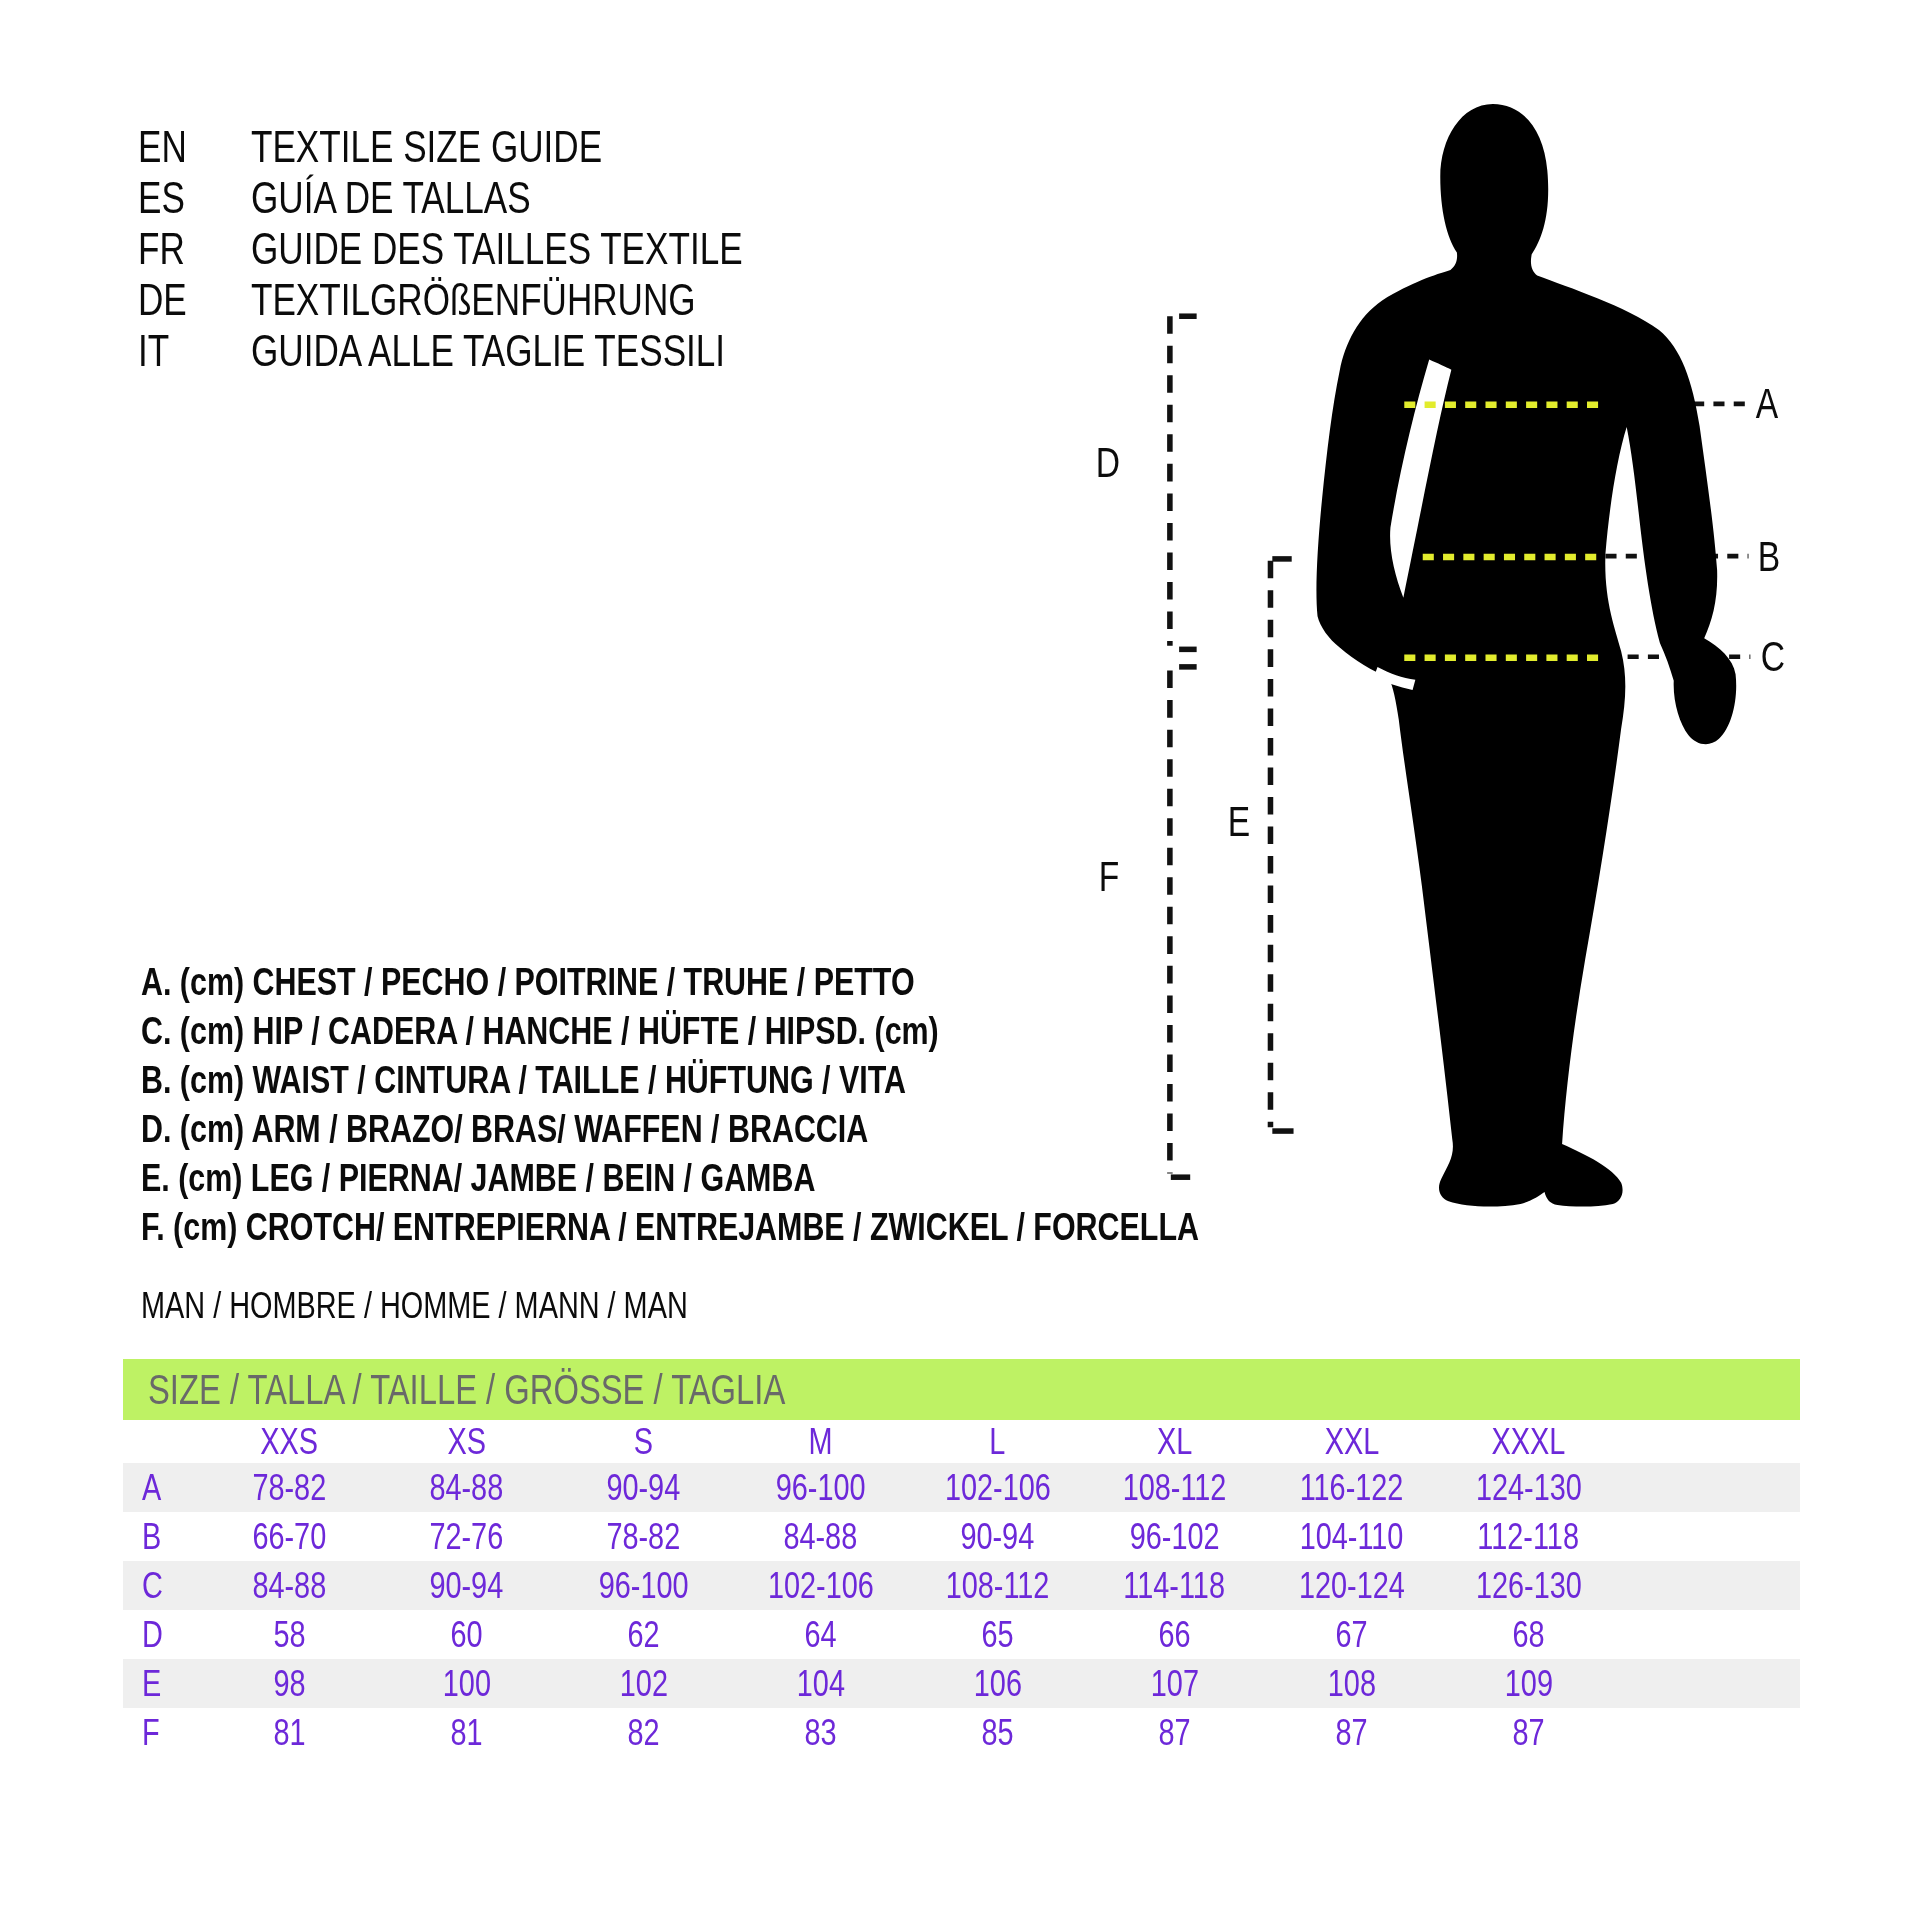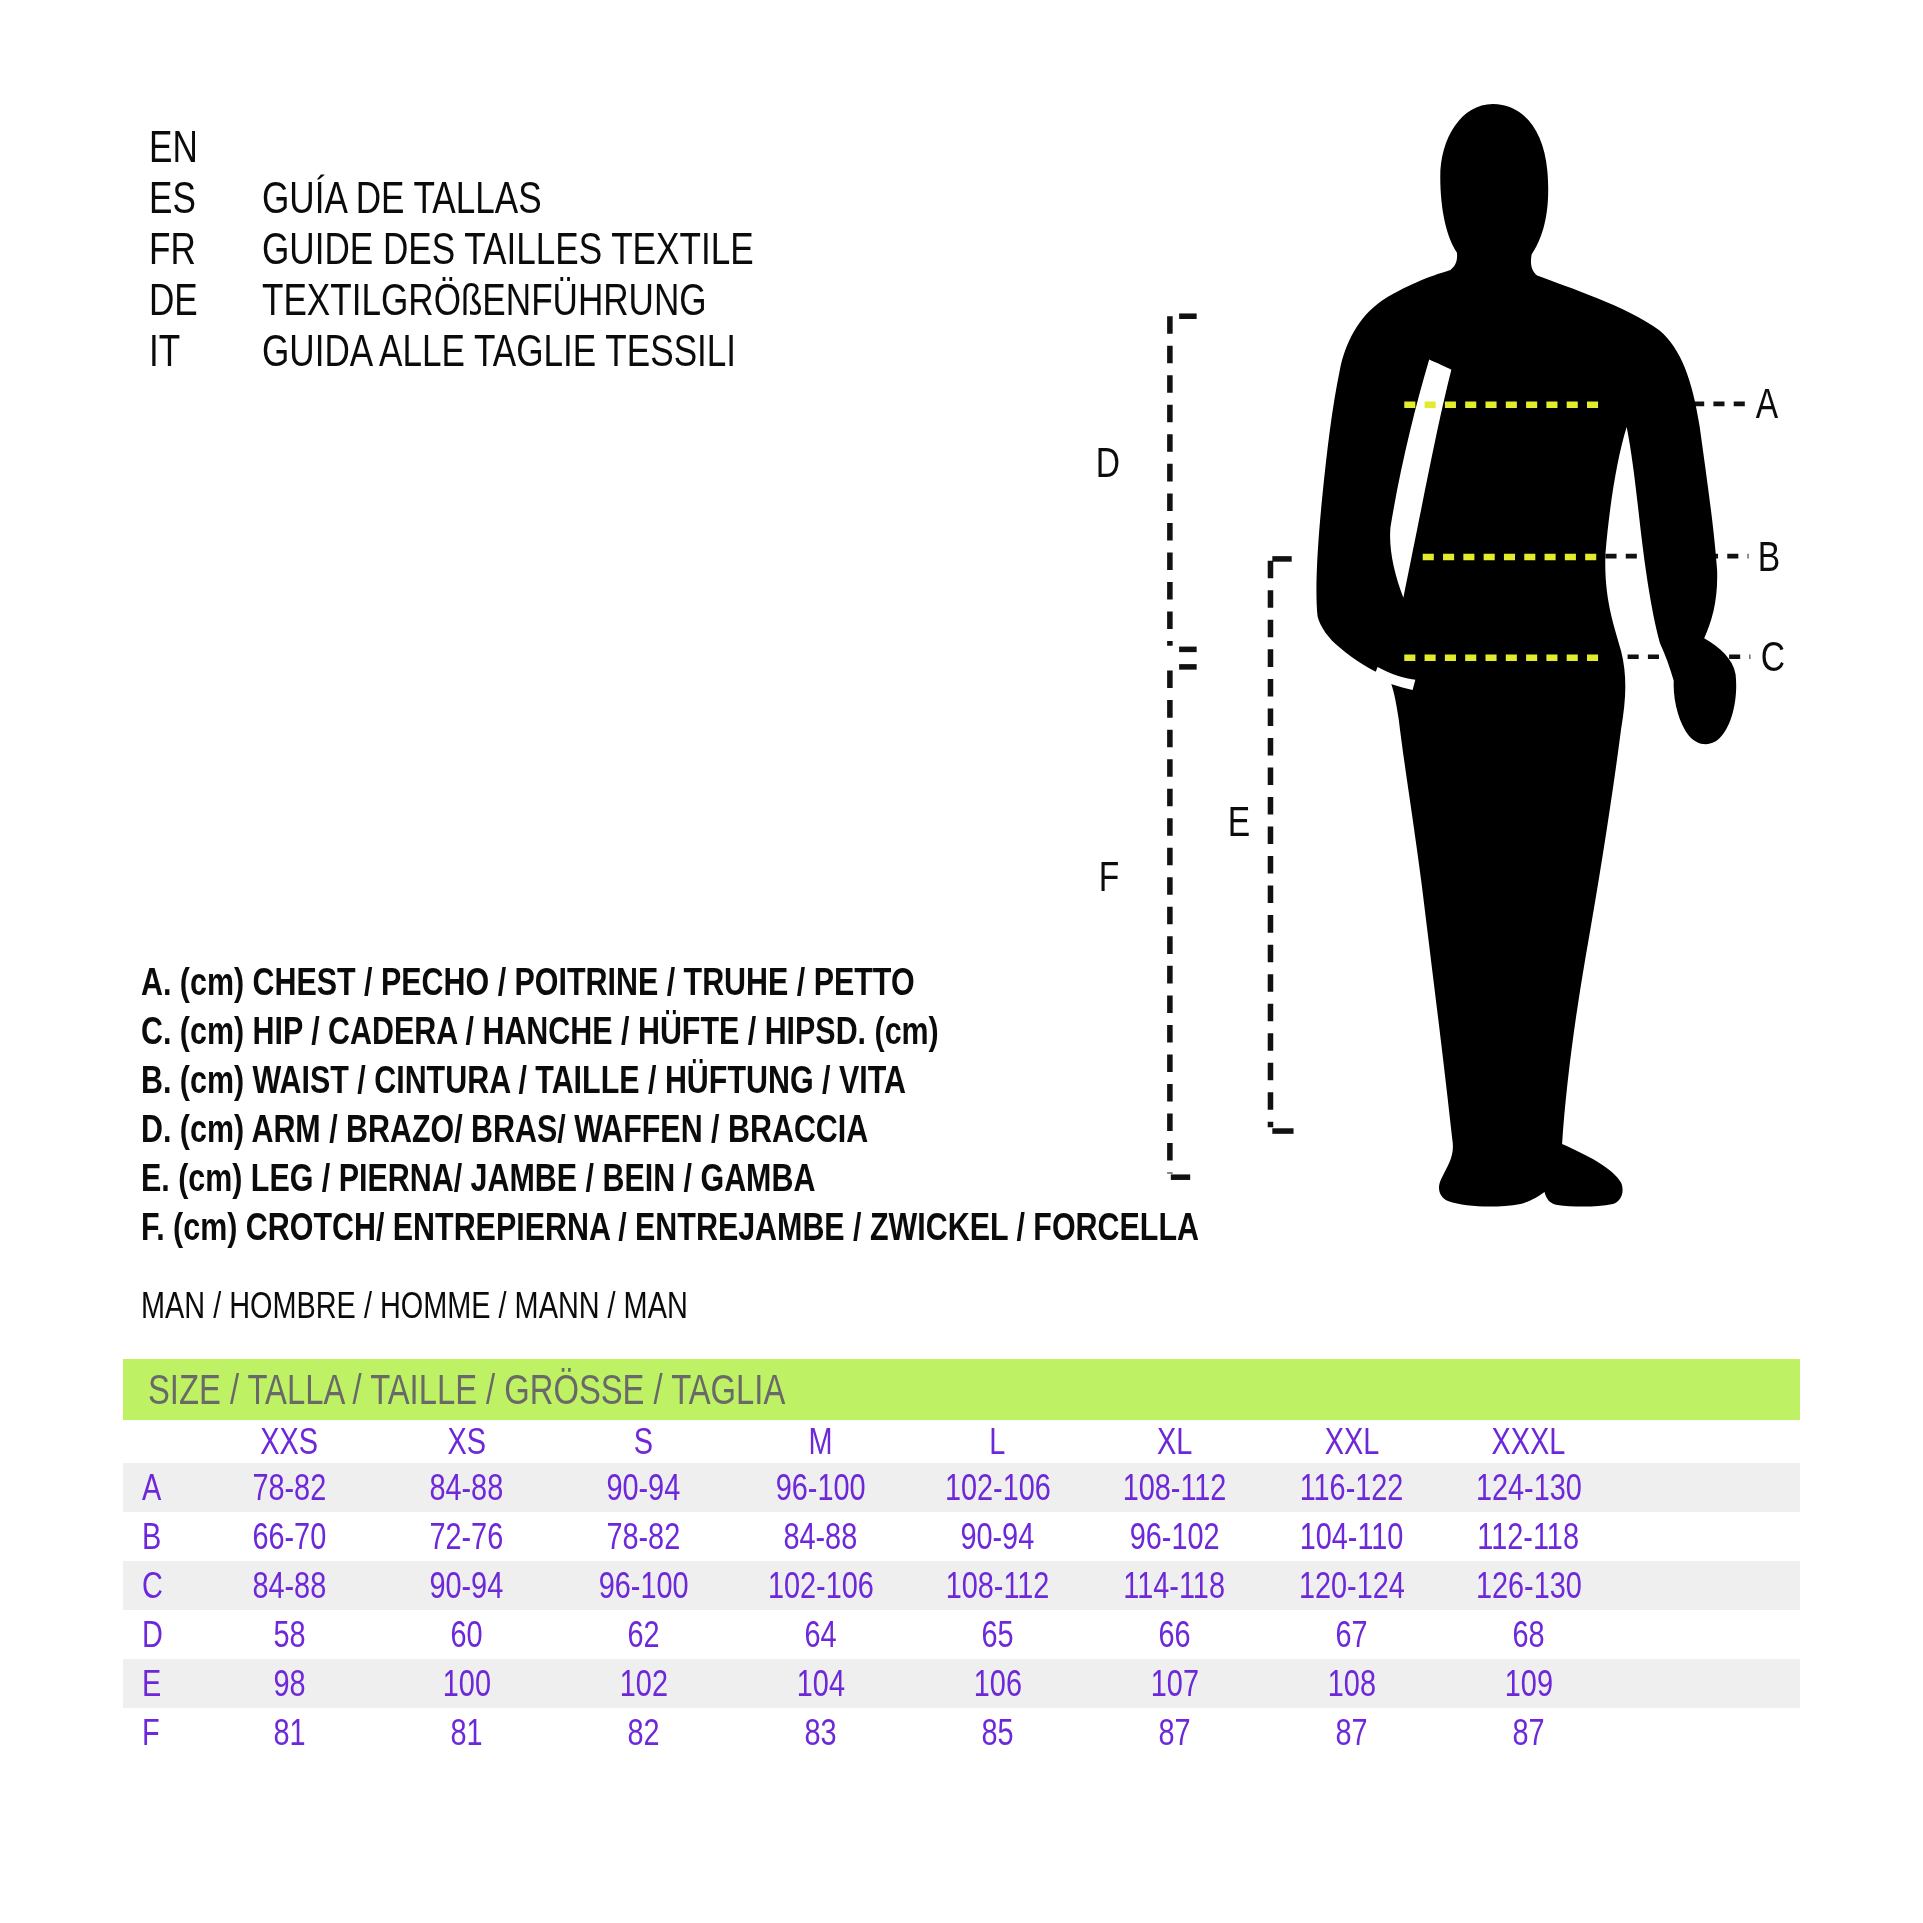--- a/index.html
+++ b/index.html
@@ -8,21 +8,21 @@
     font-family:"Liberation Sans", sans-serif;
     -webkit-font-smoothing:antialiased;
   }
   #canvas{position:relative;width:1923px;height:1923px;overflow:hidden;background:#fff;}
 
   
   .cx{display:inline-block;transform:scaleX(0.78);transform-origin:center center;white-space:nowrap;}
   .cxl{display:inline-block;transform:scaleX(0.78);transform-origin:left center;white-space:nowrap;}
 
   
-  #title-block{position:absolute;left:149px;top:121px;color:#0b0b0b;}
+  #title-block{position:absolute;left:138px;top:121px;color:#0b0b0b;}
   .title-row{display:flex;height:51px;align-items:center;font-size:45px;font-weight:400;}
   .lang-code{width:113px;flex:0 0 113px;}
   
   #legend-block{position:absolute;left:141px;top:957px;color:#0b0b0b;}
   .legend-row{height:49px;display:flex;align-items:center;font-size:39px;font-weight:bold;}
   
   #category-line{position:absolute;left:141px;top:1283px;height:46px;display:flex;align-items:center;color:#0b0b0b;font-size:37px;}
 
   
   #figure-svg{position:absolute;left:1061px;top:78px;width:789px;height:1163px;}
@@ -46,20 +46,21 @@
   .t-label{text-align:left;padding-left:18.5px;}
 </style>
 </head>
 <body>
 
 <div id="canvas">
 
   <div id="title-block">
       <div class="title-row">
         <div class="lang-code"><span class="cxl">EN</span></div>
+        <div class="lang-title"><span class="cxl">TEXTILE SIZE GUIDE</span></div>
       </div>
       <div class="title-row">
         <div class="lang-code"><span class="cxl">ES</span></div>
         <div class="lang-title"><span class="cxl">GUÍA DE TALLAS</span></div>
       </div>
       <div class="title-row">
         <div class="lang-code"><span class="cxl">FR</span></div>
         <div class="lang-title"><span class="cxl">GUIDE DES TAILLES TEXTILE</span></div>
       </div>
       <div class="title-row">

